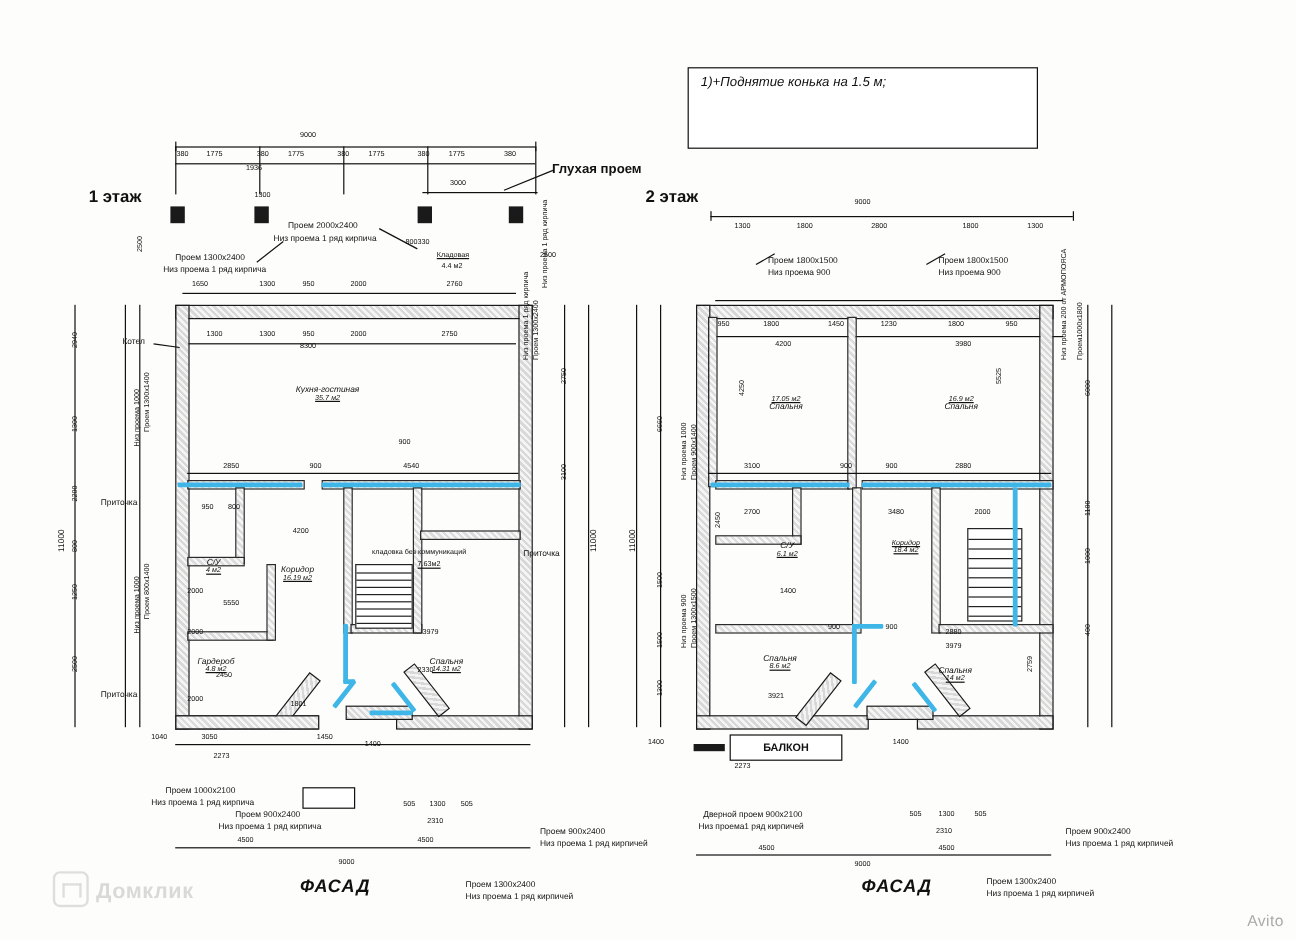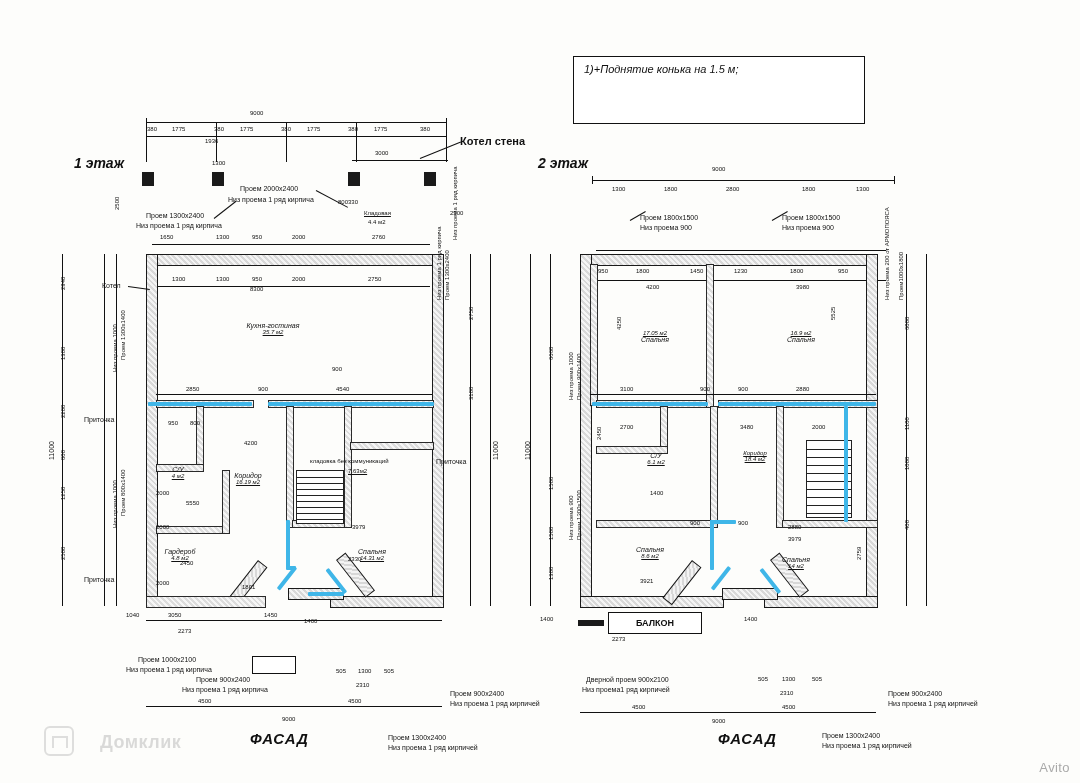--- a/index.html
+++ b/index.html
@@ -26,48 +26,48 @@
   .pil{position:absolute;background:#1a1a1a;}
   .titlebox{
     position:absolute;border:1.2px solid #111;background:#fff;
     display:flex;align-items:center;justify-content:center;
     font-size:12px;font-weight:bold;font-style:italic;letter-spacing:.3px;
   }
   .notebox{
     position:absolute;border:1.2px solid #111;background:#fff;
     padding:5px 10px;font-size:11px;font-style:italic;line-height:1.45;
   }
-  .floorlabel{position:absolute;font-size:14px;font-weight:bold;font-style:italic;}
+  .floorlabel{position:absolute;font-size:14px;font-weight:bold;}
   .facade{position:absolute;font-size:15px;font-weight:bold;font-style:italic;letter-spacing:1px;}
   .roomname{position:absolute;text-align:center;font-size:7px;font-style:italic;}
   .roomname .a{display:block;font-size:6px;text-decoration:underline;}
   .lead{position:absolute;height:1px;background:#111;transform-origin:left center;}
   .tick{position:absolute;width:1px;background:#111;}
   .dimline{position:absolute;height:1px;background:#111;}
   .dimlinev{position:absolute;width:1px;background:#111;}
   .stair{position:absolute;border:1px solid #222;background:#fff;}
   .stair div{position:absolute;left:0;right:0;height:1px;background:#222;}
-  .wm{position:absolute;opacity:.30;font-size:18px;font-weight:bold;color:#8a8a8a;letter-spacing:.5px;margin-left:20px;}
+  .wm{position:absolute;opacity:.30;font-size:18px;font-weight:bold;color:#8a8a8a;letter-spacing:.5px;}
   .wmlogo{position:absolute;width:26px;height:26px;border:2px solid #9a9a9a;border-radius:6px;opacity:.30;}
   .wmlogo:after{content:"";position:absolute;left:6px;top:8px;width:12px;height:10px;border:2px solid #9a9a9a;border-bottom:0;}
   .avito{position:absolute;right:10px;bottom:8px;font-size:13px;color:#9b9b9b;opacity:.85;letter-spacing:.4px;}
   .vtxt{position:absolute;white-space:nowrap;font-size:6px;transform-origin:left top;transform:rotate(-90deg);}
   .vtxt7{position:absolute;white-space:nowrap;font-size:7px;transform-origin:left top;transform:rotate(-90deg);}
 </style>
 </head>
 <body>
 
 <div id="sheet">
 
 
   <div class="notebox" style="left:573px;top:56px;width:270px;height:56px;">
     <div>1)+Поднятие конька на 1.5 м;</div>
   </div>
 
-  <div class="txt b" style="left:460px;top:136px;font-size:11px;">Котел стена</div>
+  <div class="txt b" style="left:460px;top:136px;font-size:11px;">Глухая проем</div>
   <div class="lead" style="left:420px;top:158px;width:44px;transform:rotate(-22deg);"></div>
 
   <div class="floorlabel" style="left:74px;top:155px;">1 этаж</div>
   <div class="floorlabel" style="left:538px;top:155px;">2 этаж</div>
 
   <div class="dim" style="left:250px;top:110px;">9000</div>
   <div class="dimline" style="left:146px;top:122px;width:300px;"></div>
   <div class="tick" style="left:146px;top:118px;height:8px;"></div>
   <div class="tick" style="left:446px;top:118px;height:8px;"></div>
 

